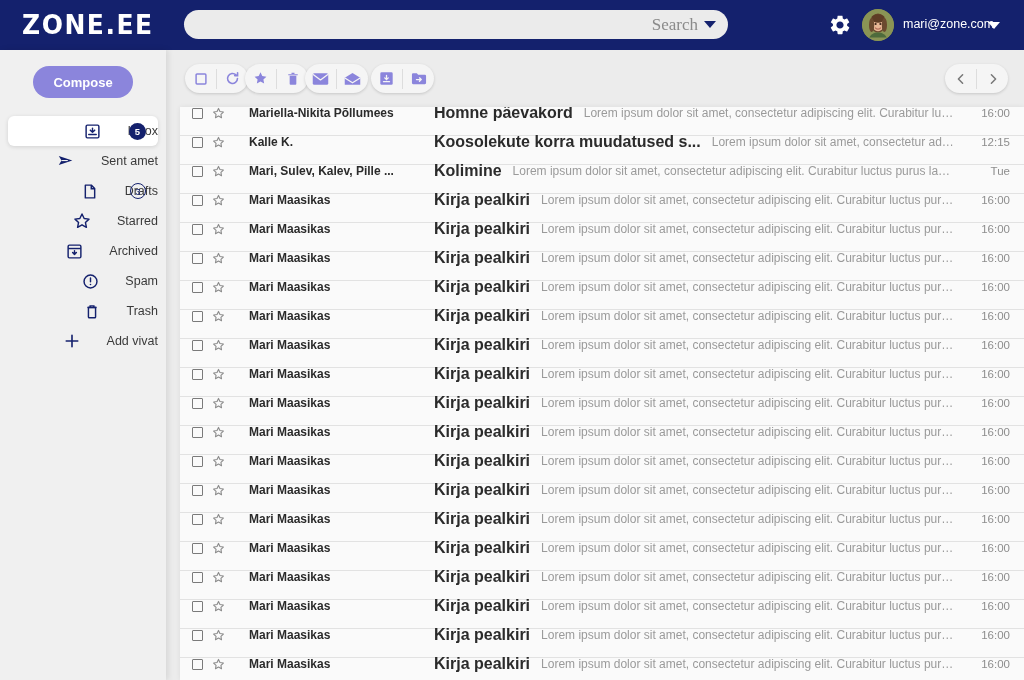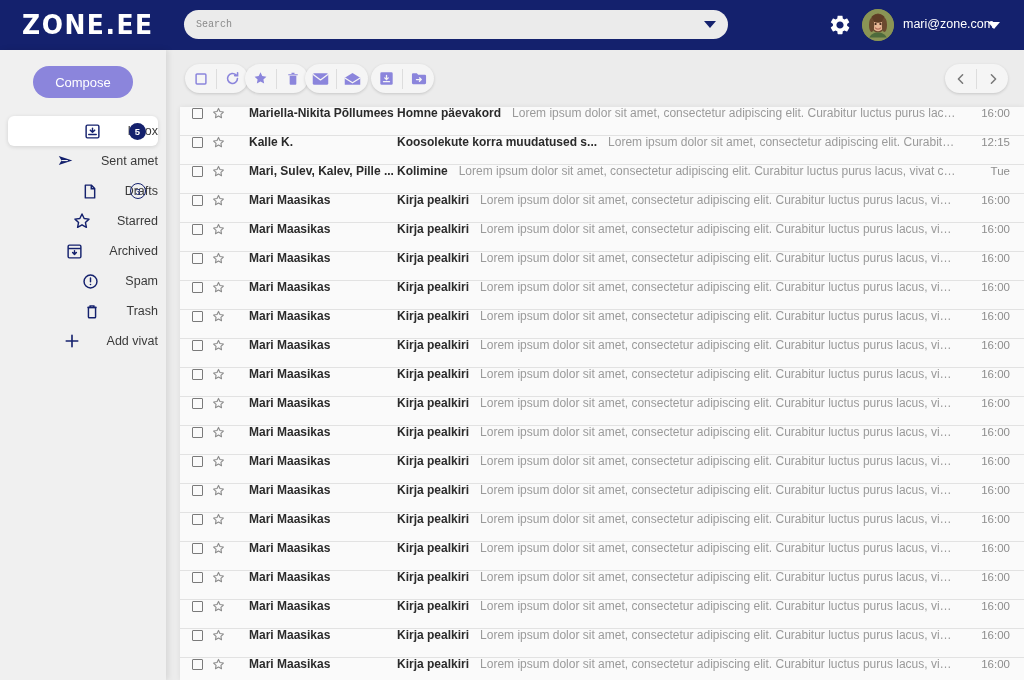--- a/index.html
+++ b/index.html
@@ -54,23 +54,24 @@
     border-radius: 15px;
     display: flex;
     align-items: center;
     padding: 0 12px;
   }
   .search-input {
     border: none;
     outline: none;
     background: transparent;
     flex: 1;
-    font-family: Liberation Mono, monospace;
-    font-size: 10px;
+    font-family: Liberation Serif, serif;
+    font-size: 17px;
     color: #444;
+    text-align: right;
   }
   .search-input::placeholder { color: #8a8a8a; }
   .search-caret {
     width: 0; height: 0;
     border-left: 6px solid transparent;
     border-right: 6px solid transparent;
     border-top: 7px solid #14216d;
     margin-left: 6px;
   }
 
@@ -124,20 +125,21 @@
     margin: 16px auto 0 auto;
     width: 100px;
     height: 32px;
     background: #8b85dc;
     border: none;
     border-radius: 16px;
     color: #ffffff;
     font-size: 13px;
     font-family: "Liberation Sans", sans-serif;
     cursor: pointer;
+    font-weight: bold;
   }
 
   .nav { margin-top: 18px; }
 
   .nav-item {
     position: relative;
     display: flex;
     align-items: center;
     height: 30px;
     margin: 0 8px;
@@ -265,26 +267,27 @@
     width: 148px;
     flex: 0 0 148px;
     font-size: 12px;
     font-weight: bold;
     color: #2b2b2b;
     white-space: nowrap;
     overflow: hidden;
     text-overflow: ellipsis;
   }
   .subject {
-    font-size: 12px;
+    font-size: 16px;
     font-weight: bold;
     color: #2b2b2b;
     white-space: nowrap;
     flex: 0 0 auto;
     margin-right: 11px;
+    margin-left: 37px;
   }
   .preview {
     flex: 1 1 auto;
     font-size: 12px;
     color: #9a9a9a;
     white-space: nowrap;
     overflow: hidden;
     text-overflow: ellipsis;
     min-width: 0;
   }

